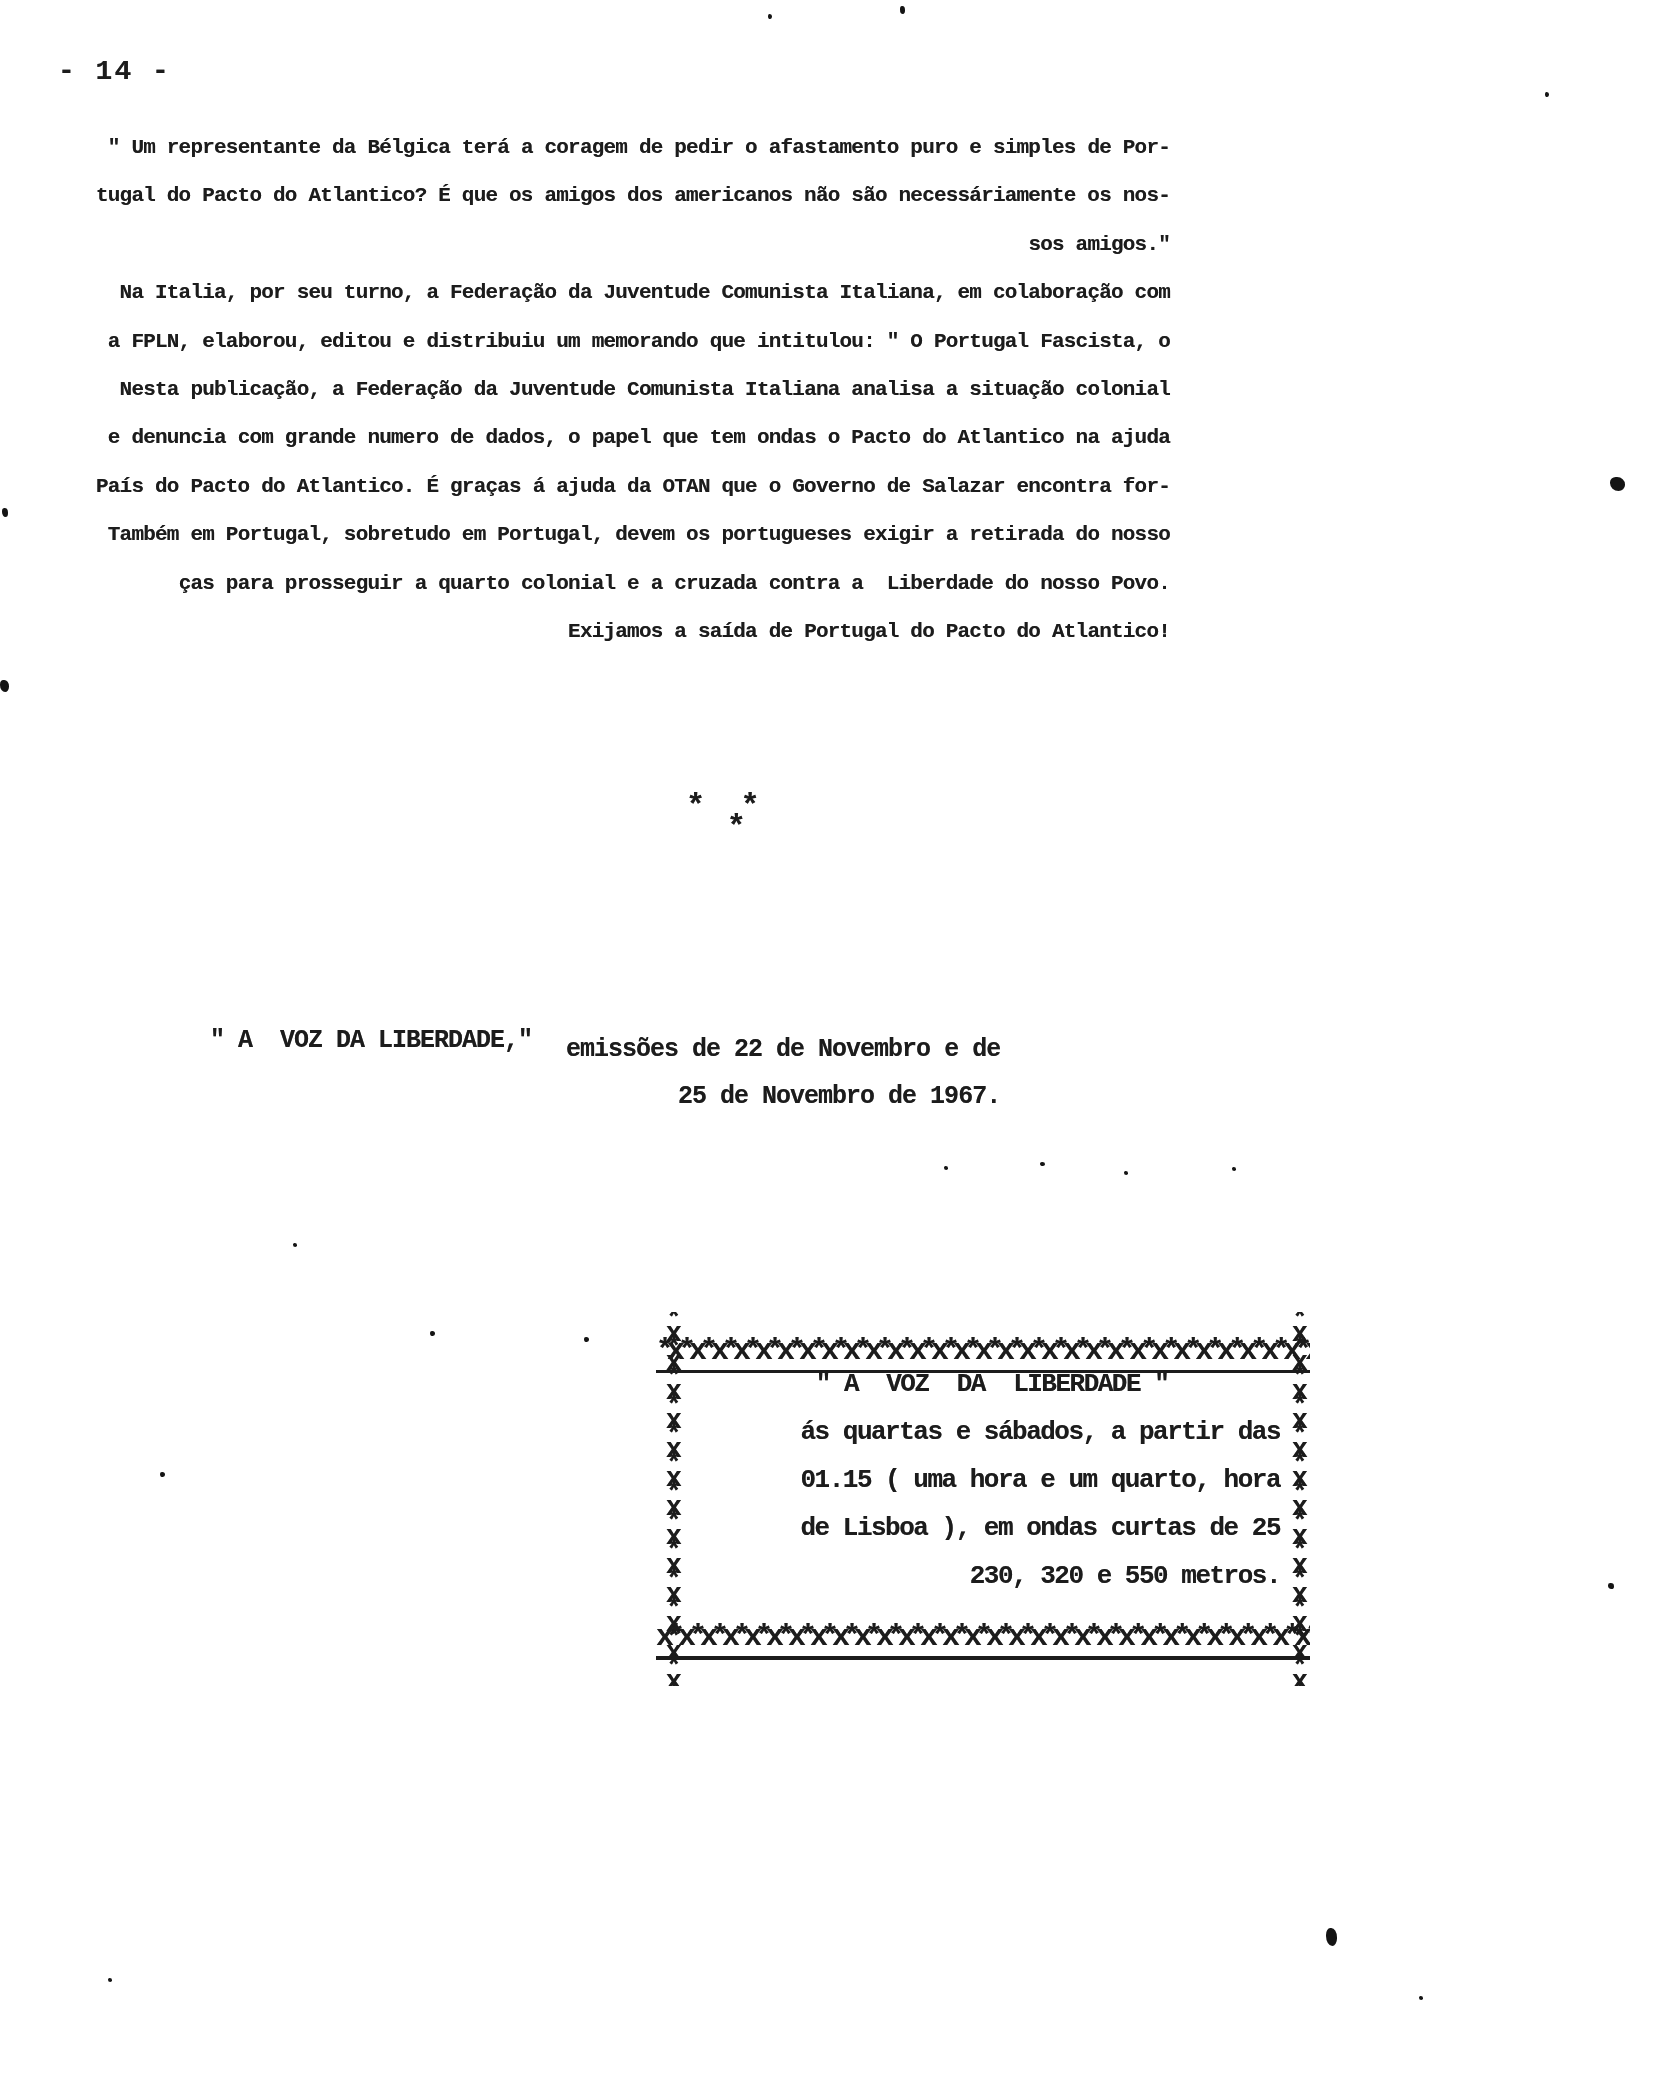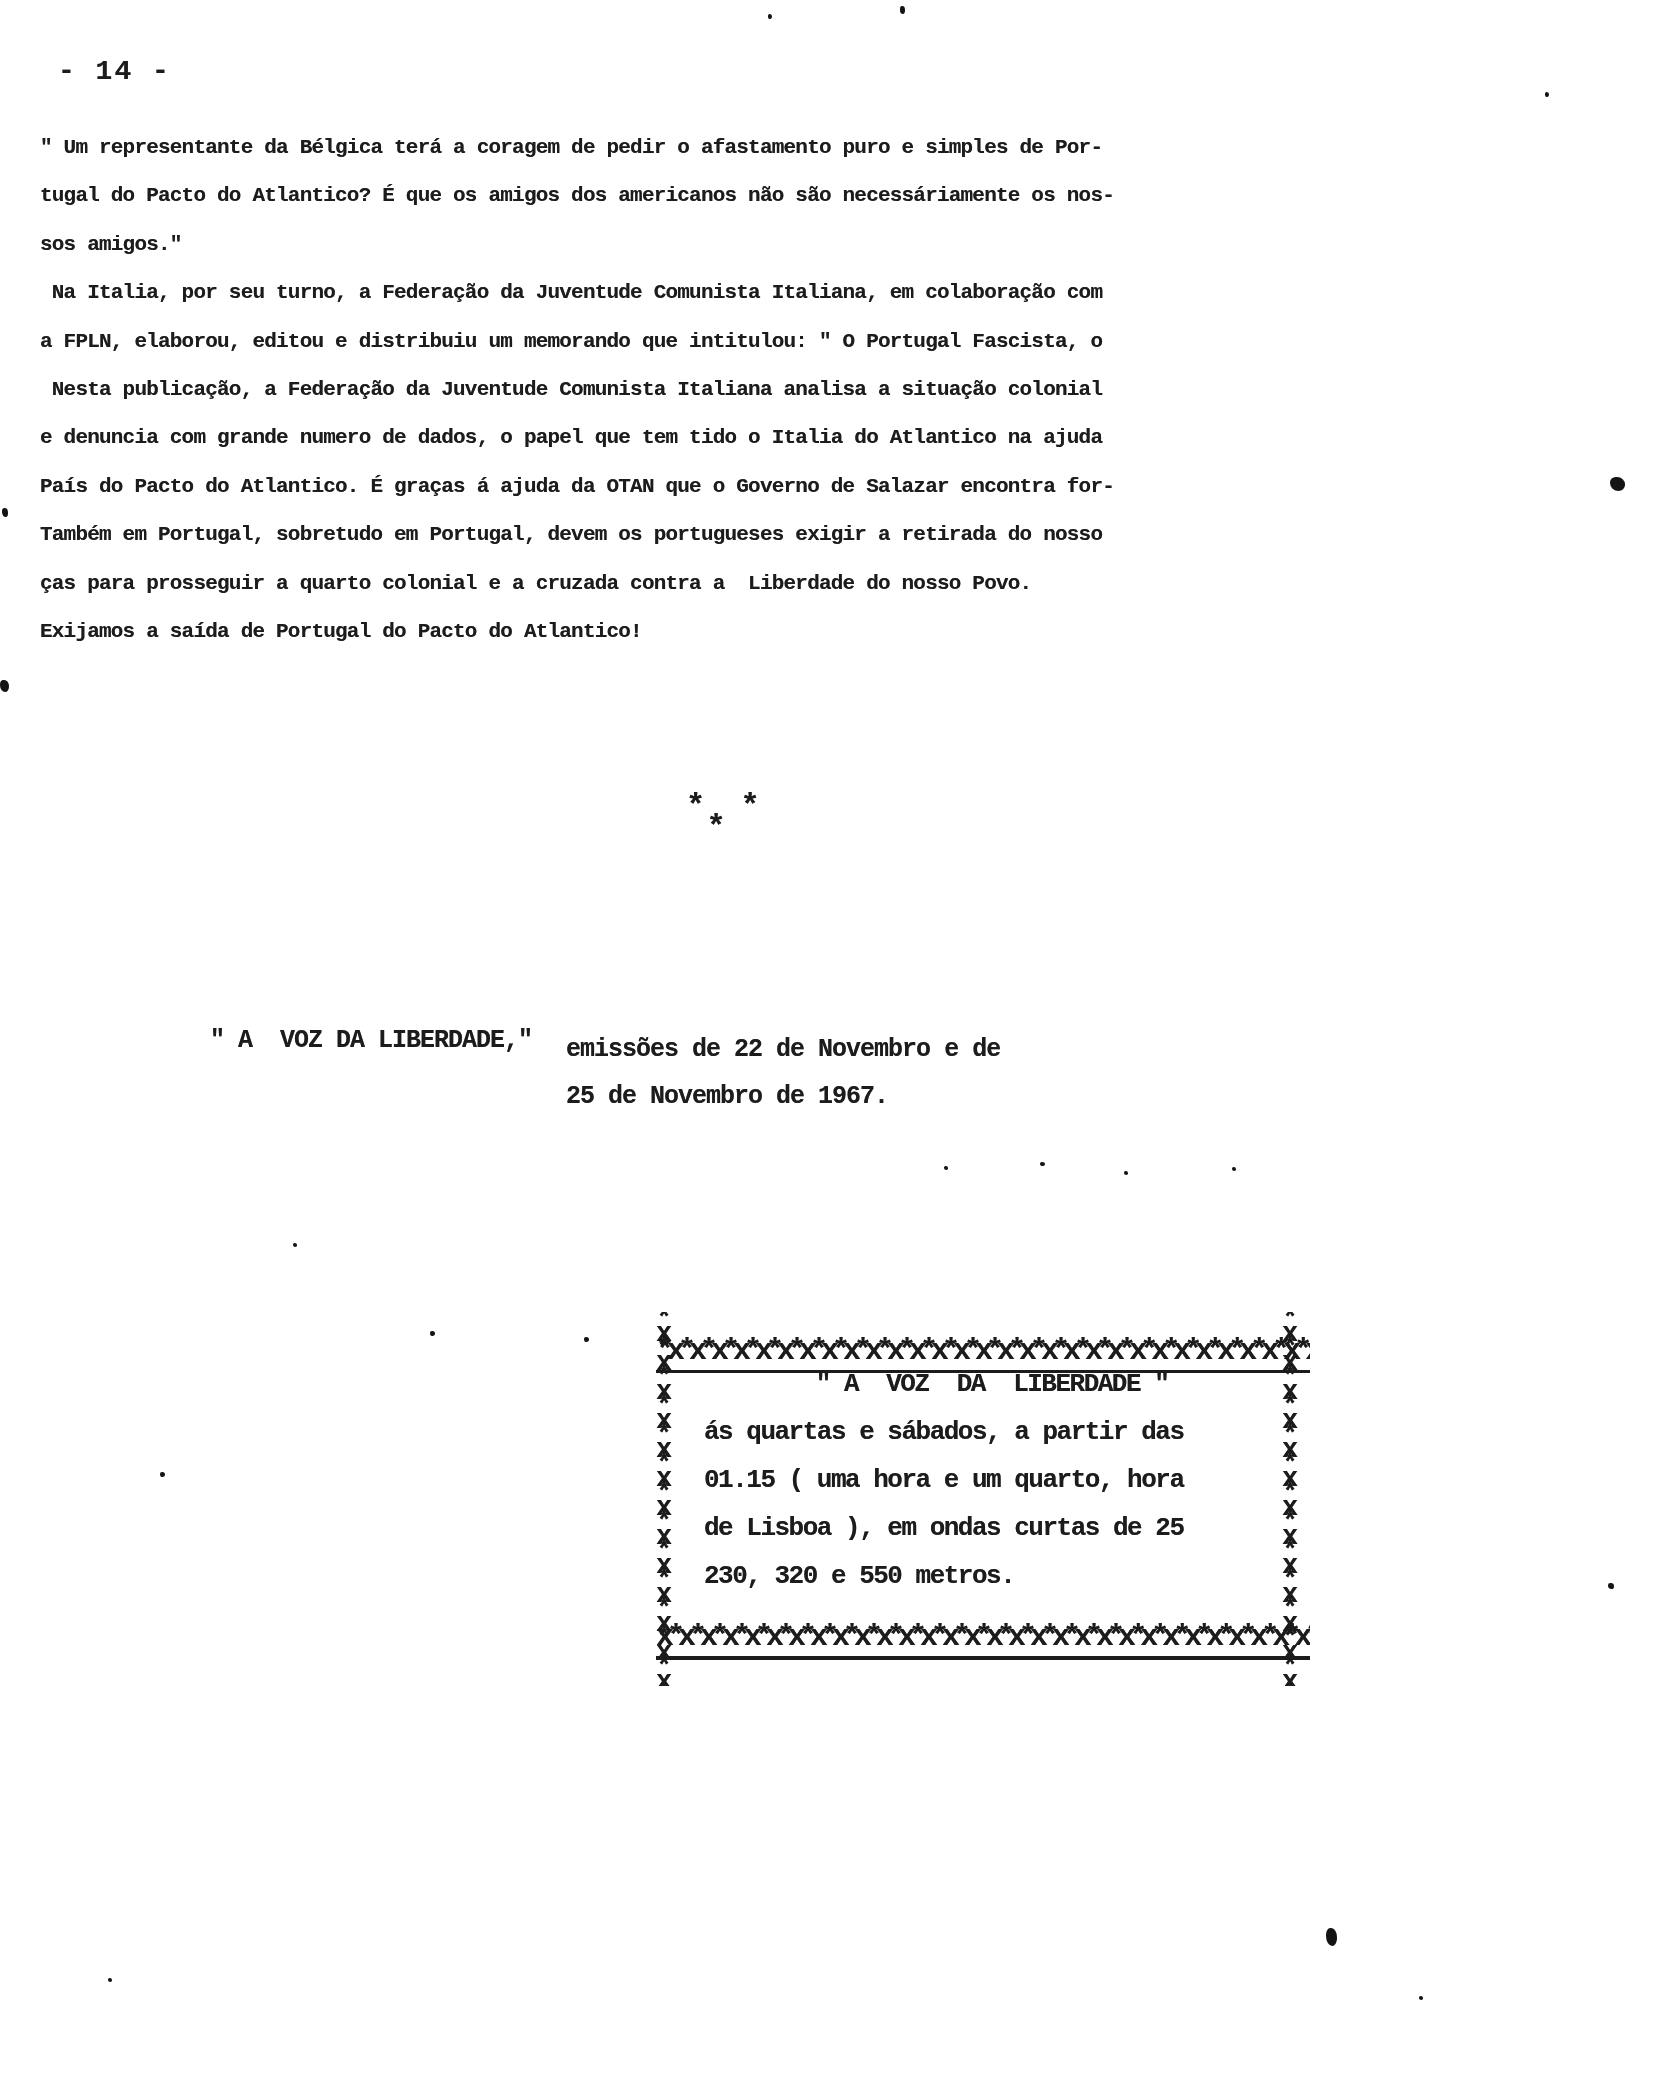--- a/index.html
+++ b/index.html
@@ -9,20 +9,21 @@
     height: 2096px;
     background: #ffffff;
     overflow: hidden;
     font-family: "Liberation Mono", "DejaVu Sans Mono", monospace;
     color: #1c1c1c;
   }
   .txt {
     white-space: pre;
     font-weight: bold;
     text-shadow: 0 0 0.6px rgba(20,20,20,0.55);
+    text-align: right;
   }
   
   .page-number {
     position: absolute;
     left: 58px; top: 56px;
     font-size: 28px;
     letter-spacing: 2px;
   }
   
   .body-text {
@@ -112,21 +113,21 @@
 
   <div class="page-number txt">- 14 -</div>
 
   <div class="body-text">
     <div class="txt">" Um representante da Bélgica terá a coragem de pedir o afastamento puro e simples de Por-</div>
     <div class="txt">tugal do Pacto do Atlantico? É que os amigos dos americanos não são necessáriamente os nos-</div>
     <div class="txt">sos amigos."</div>
     <div class="txt"> Na Italia, por seu turno, a Federação da Juventude Comunista Italiana, em colaboração com</div>
     <div class="txt">a FPLN, elaborou, editou e distribuiu um memorando que intitulou: " O Portugal Fascista, o</div>
     <div class="txt"> Nesta publicação, a Federação da Juventude Comunista Italiana analisa a situação colonial</div>
-    <div class="txt">e denuncia com grande numero de dados, o papel que tem tido o Italia do Atlantico na ajuda</div>
+    <div class="txt">e denuncia com grande numero de dados, o papel que tem ondas o Pacto do Atlantico na ajuda</div>
     <div class="txt">País do Pacto do Atlantico. É graças á ajuda da OTAN que o Governo de Salazar encontra for-</div>
     <div class="txt">Também em Portugal, sobretudo em Portugal, devem os portugueses exigir a retirada do nosso</div>
     <div class="txt">ças para prosseguir a quarto colonial e a cruzada contra a  Liberdade do nosso Povo.</div>
     <div class="txt">Exijamos a saída de Portugal do Pacto do Atlantico!</div>
   </div>
 
   <div class="divider">
     <div class="txt">* *</div>
     <div class="txt">*</div>
   </div>

